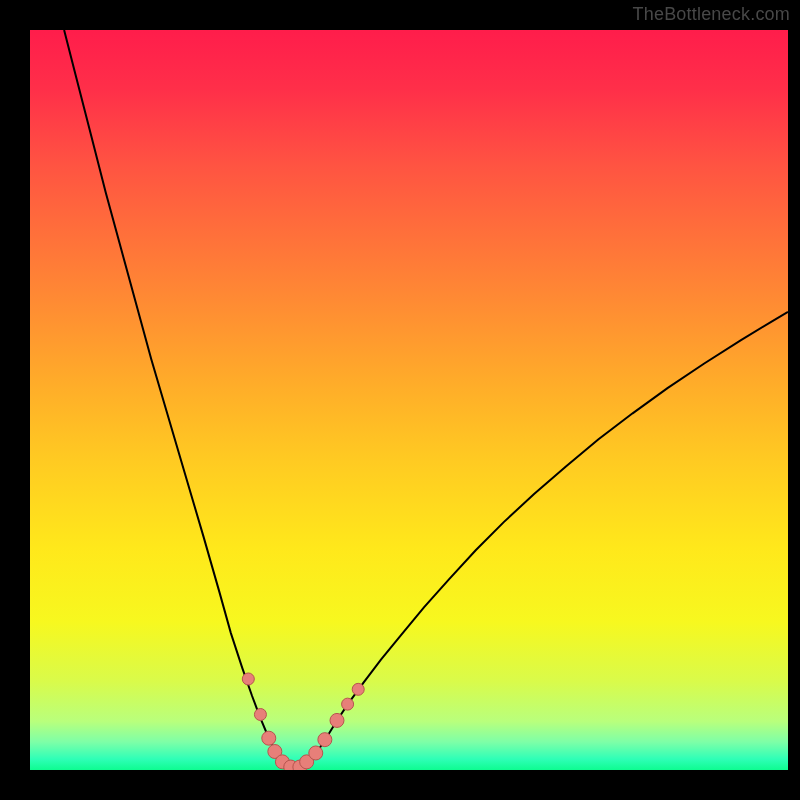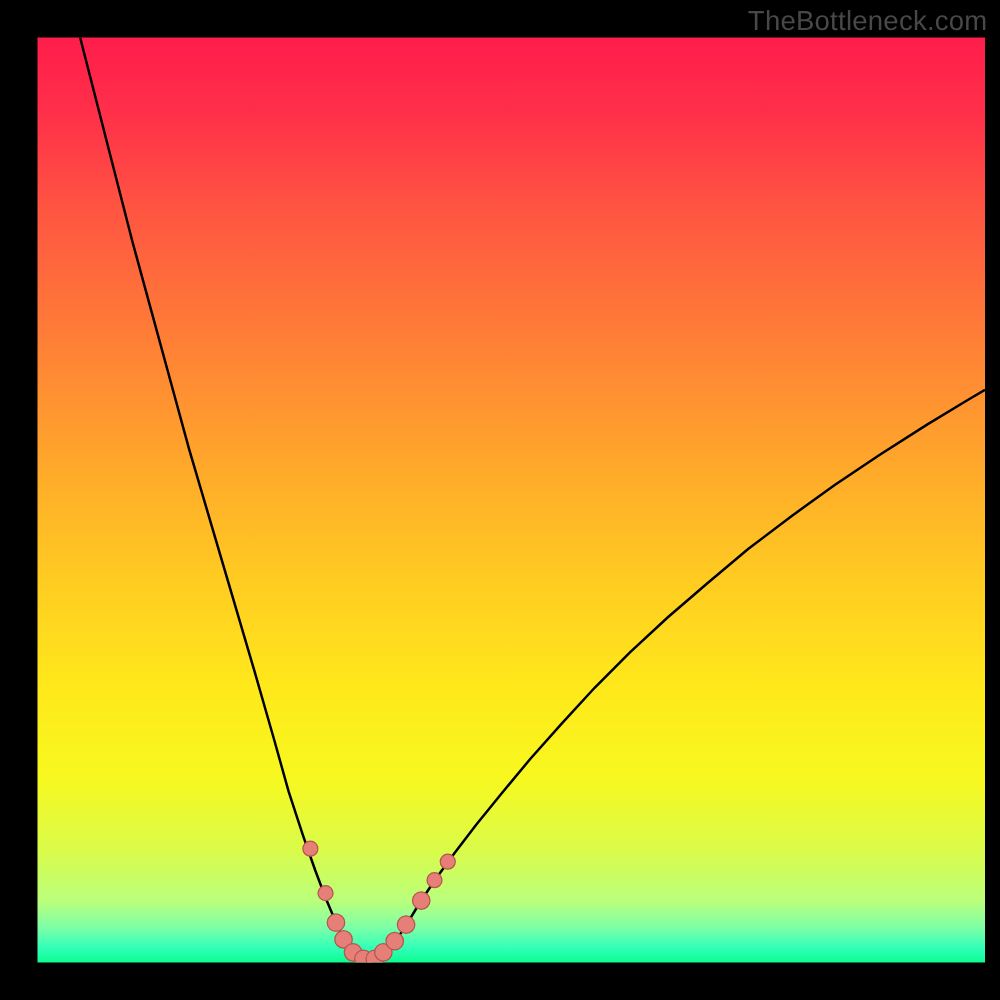--- a/index.html
+++ b/index.html
@@ -16,21 +16,21 @@
     width: 800px;
     height: 800px;
     box-sizing: border-box;
   }
   .watermark {
     position: absolute;
     top: 4px;
     right: 10px;
     color: #555;
     opacity: 0.85;
-    font-size: 22px;
+    font-size: 18px;
     font-family: Arial, sans-serif;
     letter-spacing: 0.2px;
     z-index: 10;
   }
   svg { display: block; }
 </style>
 </head>
 <body>
 
 <div class="frame">

